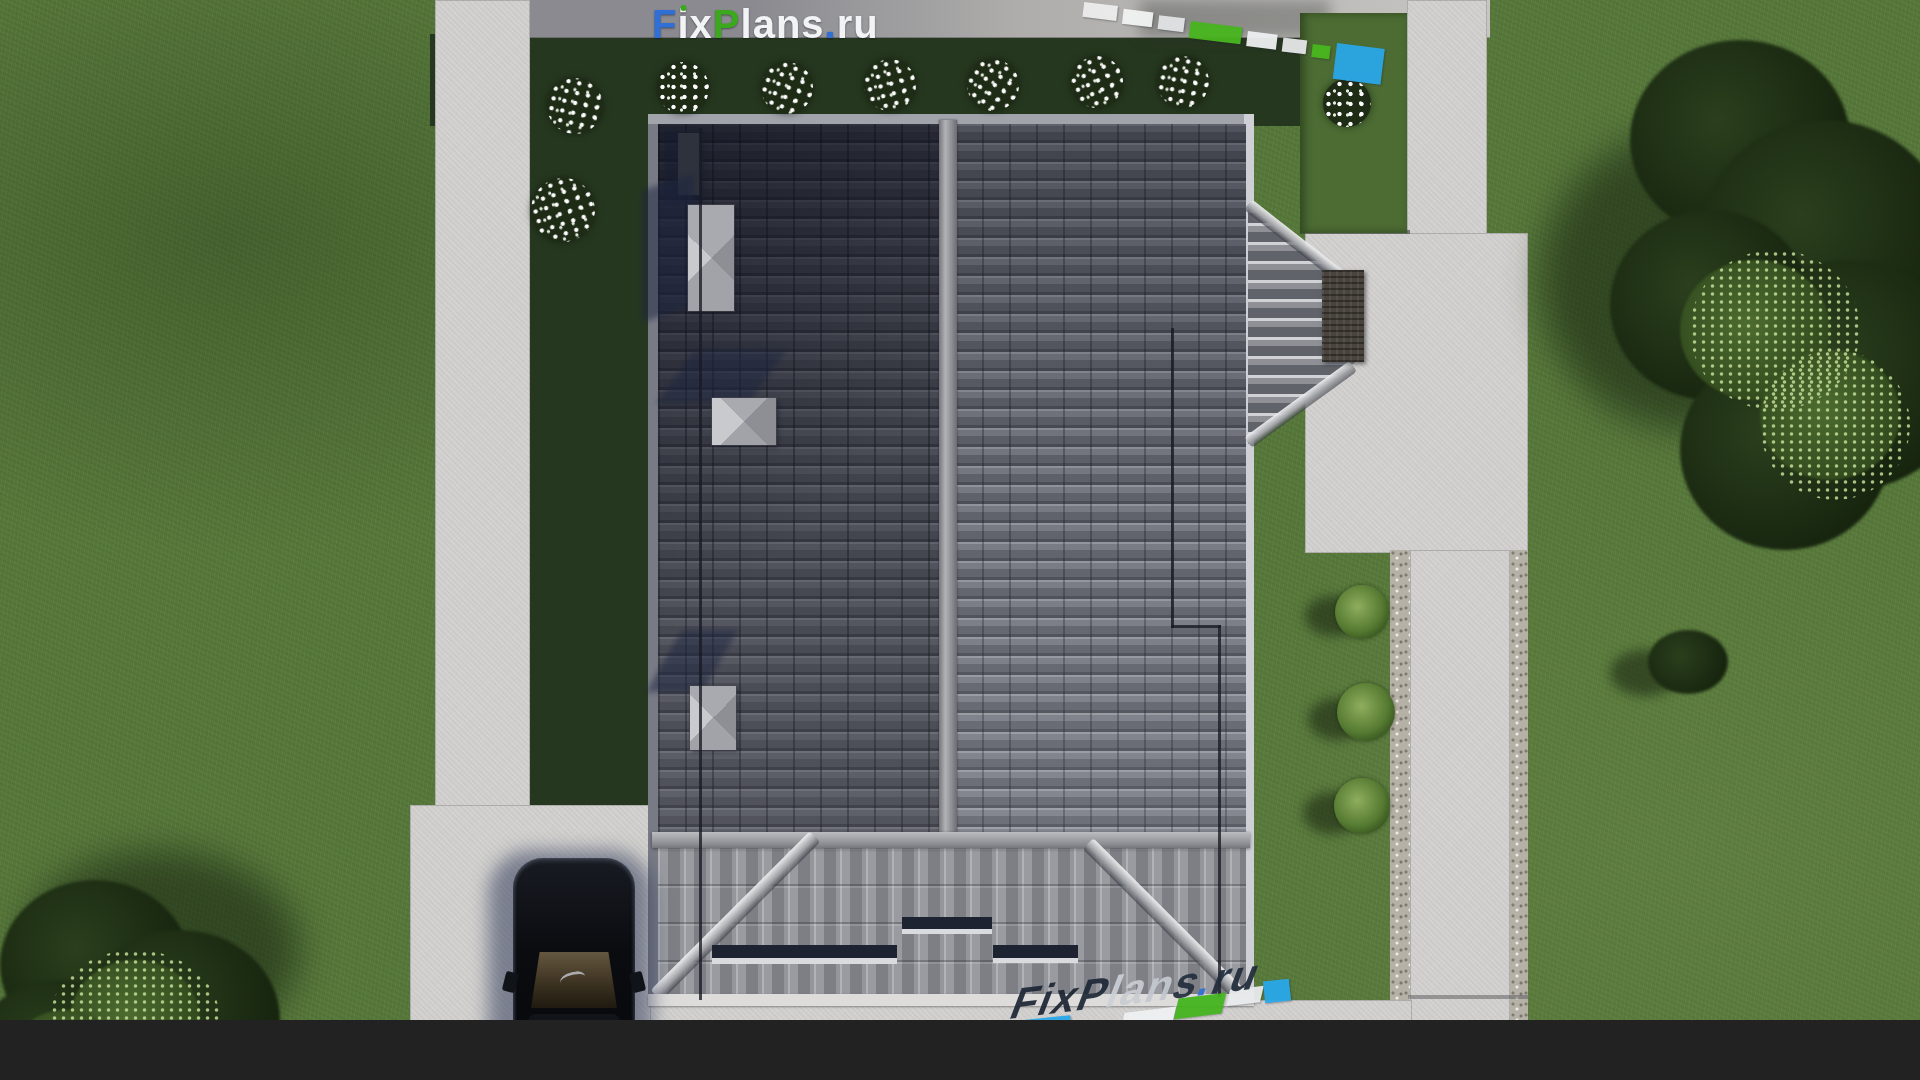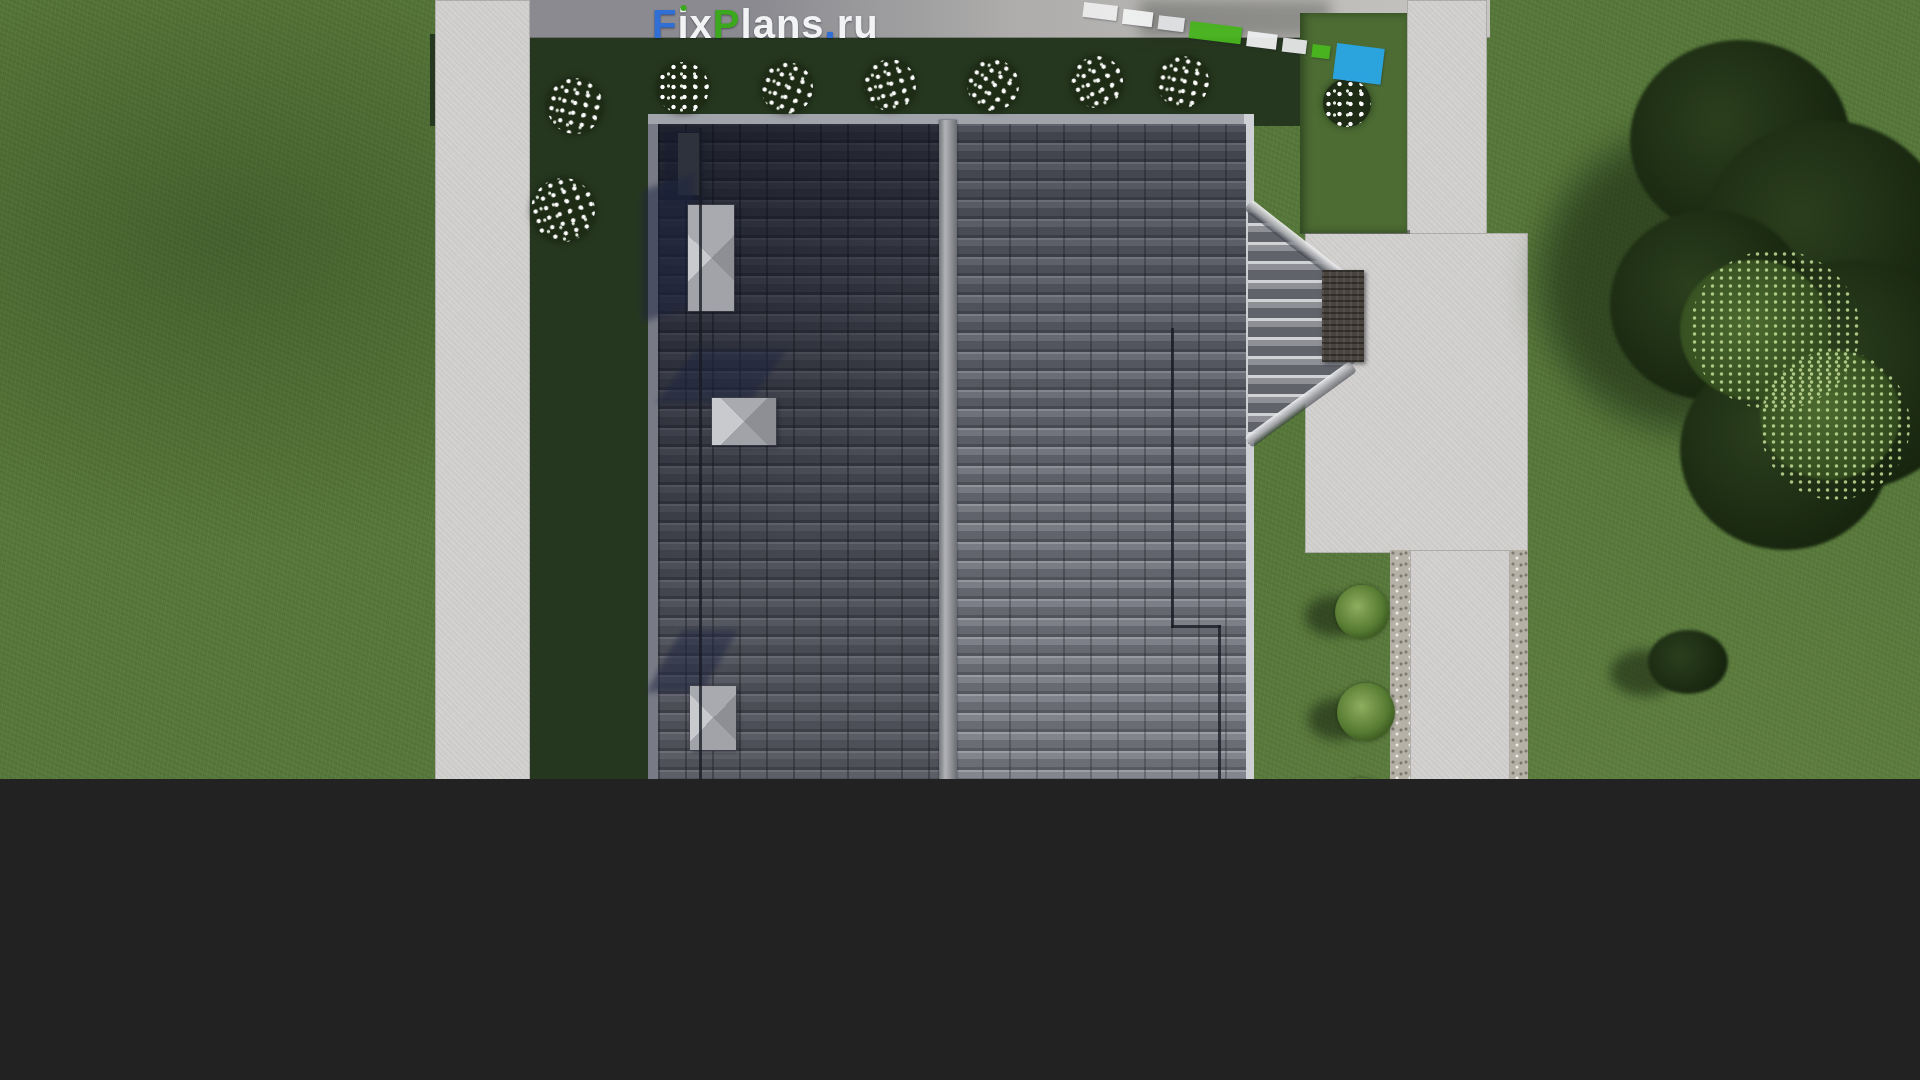--- a/index.html
+++ b/index.html
@@ -1,16 +1,16 @@
 <!DOCTYPE html>
 <html><head>
 <meta charset="utf-8">
 <style>
   html,body{margin:0;padding:0;background:#222;}
-  #stage{position:relative;width:1920px;height:779px;overflow:hidden;
+  #stage{position:relative;width:1920px;height:1020px;overflow:hidden;
          font-family:"Liberation Sans",sans-serif;}
   .abs{position:absolute;}
 
   
   .lawn{left:0;top:0;width:1920px;height:1080px;
     background-color:#57783b;
     background-image:
       radial-gradient(700px 450px at 12% 22%, rgba(28,44,18,.30), transparent 70%),
       radial-gradient(900px 600px at 88% 78%, rgba(130,160,88,.18), transparent 70%),
       radial-gradient(500px 380px at 45% 60%, rgba(40,60,24,.15), transparent 70%),

